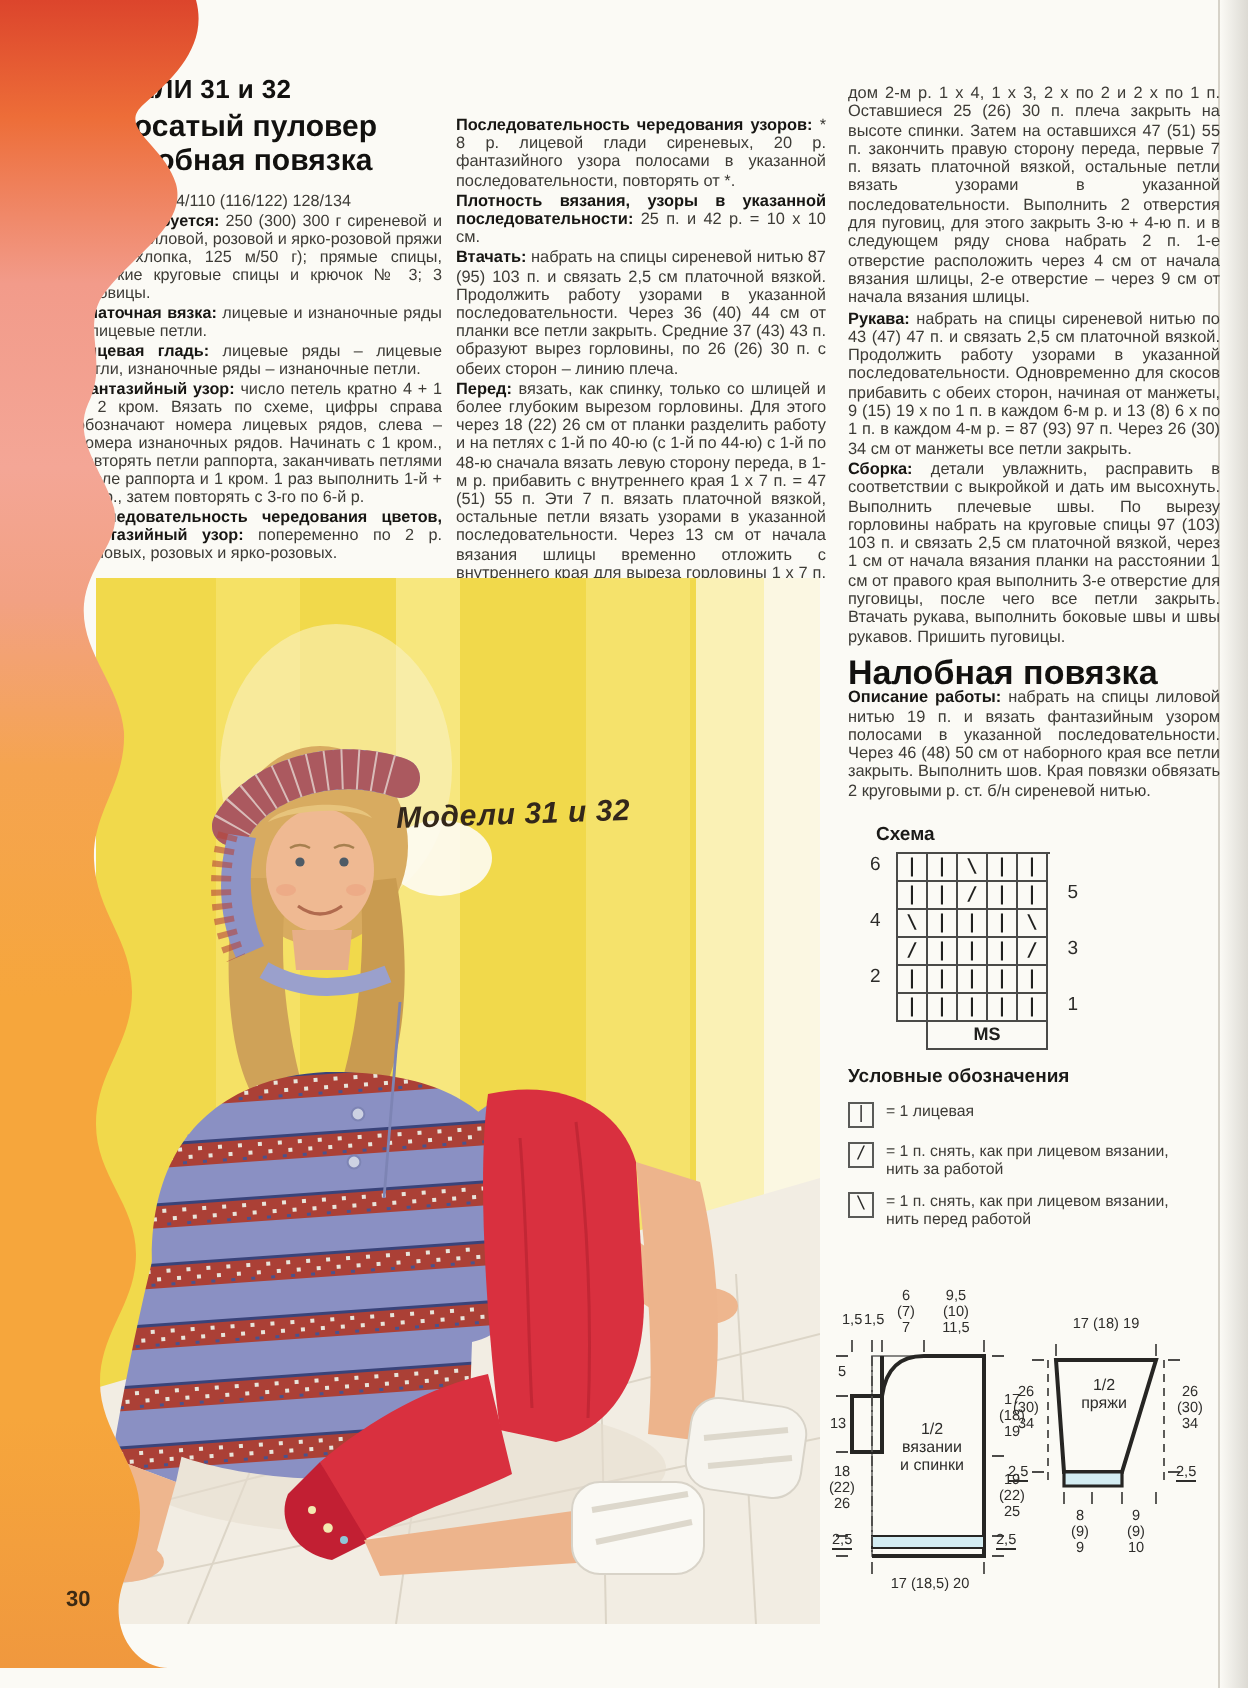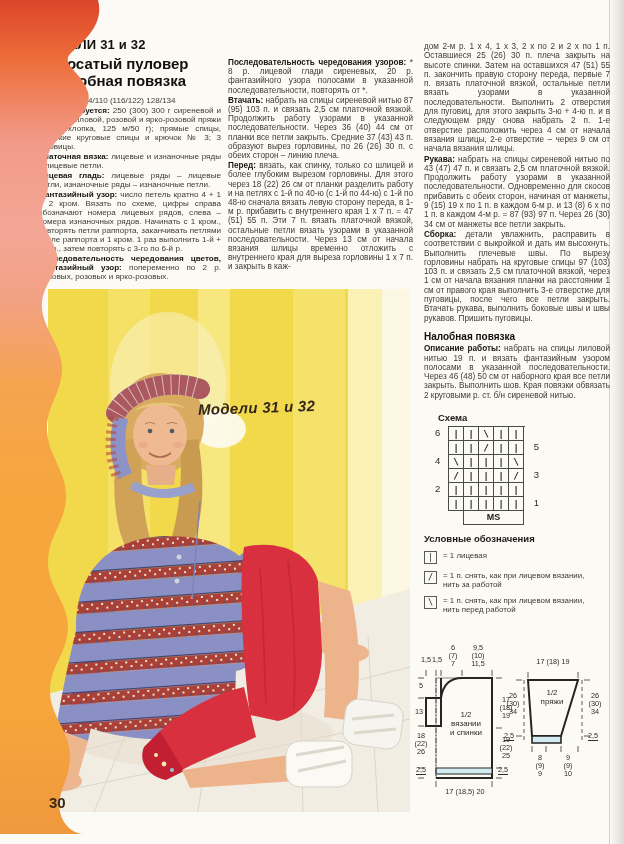--- a/index.html
+++ b/index.html
@@ -3,31 +3,31 @@
 <meta charset="utf-8">
 <style>
   html,body{margin:0;padding:0;}
   body{font-family:"Liberation Sans",sans-serif;background:#888;}
   .page{position:relative;width:624px;height:844px;background:#fbfaf5;overflow:hidden;}
   
   .page-edge{position:absolute;right:0;top:0;width:14px;height:844px;
     background:linear-gradient(to right,rgba(0,0,0,0),rgba(110,104,92,.22));border-left:1px solid #d6d2c8;z-index:1;}
   
   .wave{position:absolute;left:0;top:0;z-index:3;}
-  .pageno{position:absolute;left:33px;top:794px;z-index:5;font-size:15px;font-weight:bold;color:#3c2a14;margin-left:16px;}
+  .pageno{position:absolute;left:33px;top:794px;z-index:5;font-size:11px;font-weight:bold;color:#3c2a14;}
   
   .col{position:absolute;z-index:1;color:#3d3b36;}
   .col p{margin:0 0 1px 0;text-align:justify;}
   .col b{color:#171613;}
   .col1{left:38px;top:40px;width:183px;font-size:8.1px;line-height:9.0px;}
   .col2{left:228px;top:42px;width:185px;font-size:8.2px;line-height:9.2px;margin-top:16px;}
   .col3{left:424px;top:42px;width:186px;font-size:8.2px;line-height:9.3px;}
   h1.kicker{margin:0 0 7px 0;font-size:13px;color:#12110f;letter-spacing:.2px;}
   h2.title{margin:0 0 7px 0;font-size:15px;line-height:16.5px;color:#12110f;}
-  h3.subhead{margin:9px 16px 3px 0;font-size:10px;color:#12110f;}
+  h3.subhead{margin:9px 16px 3px 0;font-size:17px;color:#12110f;}
   
   .schema{margin-top:13px;margin-left:6px;}
   .schema-title{font-size:9.5px;font-weight:bold;color:#1b1a18;margin:0 0 4px 8px;}
   .schema-box{position:relative;margin-left:18px;width:77px;}
   .sgrid{display:grid;grid-template-columns:repeat(5,15px);grid-auto-rows:14px;border-left:1px solid #4a4a48;border-top:1px solid #4a4a48;width:76px;}
   .scell{border-right:1px solid #4a4a48;border-bottom:1px solid #4a4a48;font-size:9.5px;font-weight:bold;
     color:#20201e;text-align:center;line-height:13px;font-family:"DejaVu Sans Mono",monospace;}
   .rownum{position:absolute;font-size:9.5px;color:#2c2b29;line-height:14px;}
   .rownum.l{left:-13px;} .rownum.r{right:-14px;}
   .msbox{margin-left:15px;margin-top:-1px;width:59px;height:13px;border:1px solid #4a4a48;
@@ -63,20 +63,21 @@
     <p><b>Размеры:</b> <span>104/110 (116/122) 128/134</span></p>
     <p><b>Вам потребуется:</b> <span>250 (300) 300 г сиреневой и по 100 г лиловой, розовой и ярко-розовой пряжи (100% хлопка, 125 м/50 г); прямые спицы, короткие круговые спицы и крючок № 3; 3 пуговицы.</span></p>
     <p><b>Платочная вязка:</b> <span>лицевые и изнаночные ряды – лицевые петли.</span></p>
     <p><b>Лицевая гладь:</b> <span>лицевые ряды – лицевые петли, изнаночные ряды – изнаночные петли.</span></p>
     <p><b>Фантазийный узор:</b> <span>число петель кратно 4 + 1 + 2 кром. Вязать по схеме, цифры справа обозначают номера лицевых рядов, слева – номера изнаночных рядов. Начинать с 1 кром., повторять петли раппорта, заканчивать петлями после раппорта и 1 кром. 1 раз выполнить 1-й + 2-й р., затем повторять с 3-го по 6-й р.</span></p>
     <p><b>Последовательность чередования цветов, фантазийный узор:</b> <span>попеременно по 2 р. лиловых, розовых и ярко-розовых.</span></p>
   </div>
 
   <div class="col col2">
     <p><b>Последовательность чередования узоров:</b> <span>* 8 р. лицевой глади сиреневых, 20 р. фантазийного узора полосами в указанной последовательности, повторять от *.</span></p>
+    <p><b>Плотность вязания, узоры в указанной последовательности:</b> <span>25 п. и 42 р. = 10 x 10 см.</span></p>
     <p><b>Втачать:</b> <span>набрать на спицы сиреневой нитью 87 (95) 103 п. и связать 2,5 см платочной вязкой. Продолжить работу узорами в указанной последовательности. Через 36 (40) 44 см от планки все петли закрыть. Средние 37 (43) 43 п. образуют вырез горловины, по 26 (26) 30 п. с обеих сторон – линию плеча.</span></p>
     <p><b>Перед:</b> <span>вязать, как спинку, только со шлицей и более глубоким вырезом горловины. Для этого через 18 (22) 26 см от планки разделить работу и на петлях с 1-й по 40-ю (с 1-й по 44-ю) с 1-й по 48-ю сначала вязать левую сторону переда, в 1-м р. прибавить с внутреннего края 1 x 7 п. = 47 (51) 55 п. Эти 7 п. вязать платочной вязкой, остальные петли вязать узорами в указанной последовательности. Через 13 см от начала вязания шлицы временно отложить с внутреннего края для выреза горловины 1 x 7 п. и закрыть в каж-</span></p>
   </div>
 
   <div class="col col3">
     <p><b></b><span>дом 2-м р. 1 x 4, 1 x 3, 2 x по 2 и 2 x по 1 п. Оставшиеся 25 (26) 30 п. плеча закрыть на высоте спинки. Затем на оставшихся 47 (51) 55 п. закончить правую сторону переда, первые 7 п. вязать платочной вязкой, остальные петли вязать узорами в указанной последовательности. Выполнить 2 отверстия для пуговиц, для этого закрыть 3-ю + 4-ю п. и в следующем ряду снова набрать 2 п. 1-е отверстие расположить через 4 см от начала вязания шлицы, 2-е отверстие – через 9 см от начала вязания шлицы.</span></p>
     <p><b>Рукава:</b> <span>набрать на спицы сиреневой нитью по 43 (47) 47 п. и связать 2,5 см платочной вязкой. Продолжить работу узорами в указанной последовательности. Одновременно для скосов прибавить с обеих сторон, начиная от манжеты, 9 (15) 19 x по 1 п. в каждом 6-м р. и 13 (8) 6 x по 1 п. в каждом 4-м р. = 87 (93) 97 п. Через 26 (30) 34 см от манжеты все петли закрыть.</span></p>
     <p><b>Сборка:</b> <span>детали увлажнить, расправить в соответствии с выкройкой и дать им высохнуть. Выполнить плечевые швы. По вырезу горловины набрать на круговые спицы 97 (103) 103 п. и связать 2,5 см платочной вязкой, через 1 см от начала вязания планки на расстоянии 1 см от правого края выполнить 3-е отверстие для пуговицы, после чего все петли закрыть. Втачать рукава, выполнить боковые швы и швы рукавов. Пришить пуговицы.</span></p>
     <h3 class="subhead">Налобная повязка</h3>
     <p><b>Описание работы:</b> <span>набрать на спицы лиловой нитью 19 п. и вязать фантазийным узором полосами в указанной последовательности. Через 46 (48) 50 см от наборного края все петли закрыть. Выполнить шов. Края повязки обвязать 2 круговыми р. ст. б/н сиреневой нитью.</span></p>

